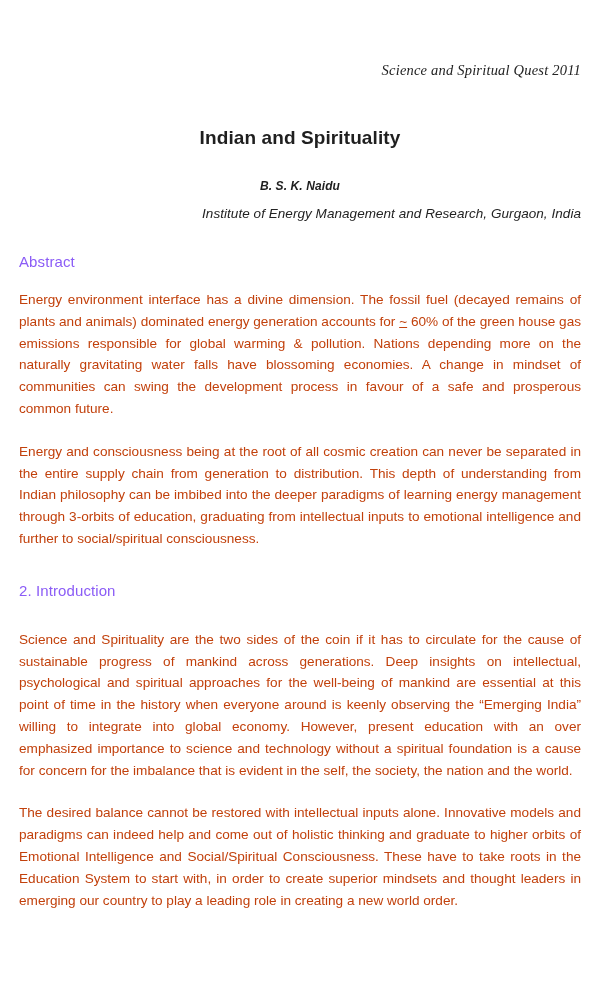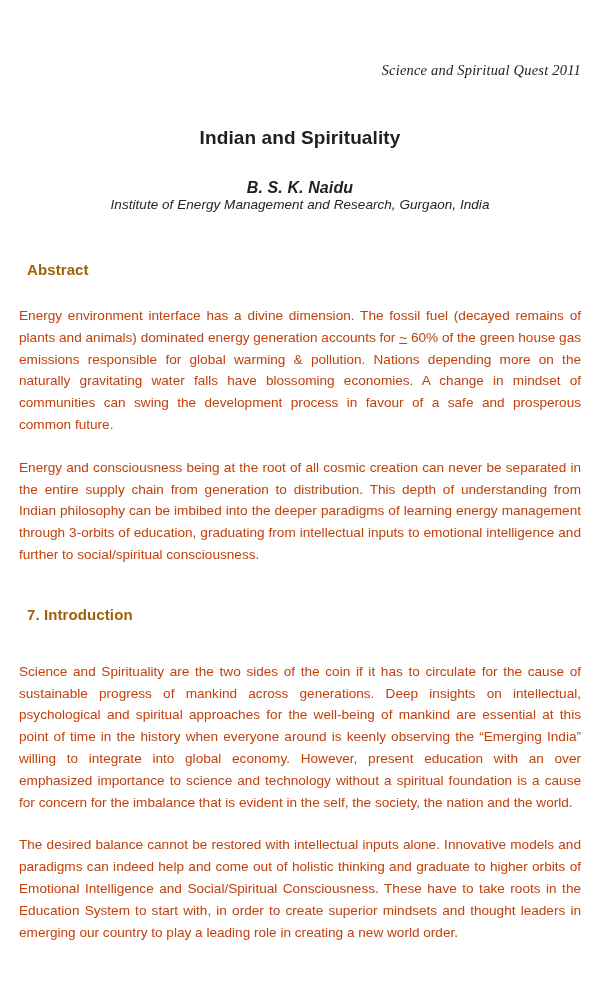--- a/index.html
+++ b/index.html
@@ -48,48 +48,49 @@
     font-size: 19px;
     font-weight: bold;
     color: #1f1f1f;
     letter-spacing: 0.1px;
     margin: 0;
     line-height: 1.25;
   }
 
   .author {
     margin-top: 29px;
-    font-size: 16px;
+    font-size: 12px;
     font-weight: bold;
     font-style: italic;
     color: #1f1f1f;
     letter-spacing: 0.1px;
   }
 
   .affiliation {
-    margin-top: 0;
+    margin-top: 13px;
     font-size: 13.5px;
     font-style: italic;
     color: #232323;
     letter-spacing: 0.05px;
+    text-align: right;
   }
 
   
   .body-area {
     position: absolute;
     top: 253px;
     left: 19px;
     width: 562px;
   }
 
   .section-heading {
     font-size: 15px;
-    font-weight: bold;
-    color: #a16207;
-    margin: 8px;
+    font-weight: normal;
+    color: #8b5cf6;
+    margin: 0;
     letter-spacing: 0.1px;
   }
 
   .para {
     text-align: justify;
     text-justify: inter-word;
     font-size: 13.6px;
     line-height: 21.8px;
     color: #c2410c;
     margin: 0;
@@ -126,21 +127,21 @@
     <div class="gap-after-heading"></div>
 
     <p class="para"><span>Energy environment interface has a divine dimension. The fossil fuel (decayed remains of plants and animals) dominated energy generation accounts for </span><span class="approx">~</span><span> 60% of the green house gas emissions responsible for global warming &amp; pollution. Nations depending more on the naturally gravitating water falls have blossoming economies. A change in mindset of communities can swing the development process in favour of a safe and prosperous common future.</span></p>
 
     <div class="gap-para"></div>
 
     <p class="para">Energy and consciousness being at the root of all cosmic creation can never be separated in the entire supply chain from generation to distribution. This depth of understanding from Indian philosophy can be imbibed into the deeper paradigms of learning energy management through 3-orbits of education, graduating from intellectual inputs to emotional intelligence and further to social/spiritual consciousness.</p>
 
     <div class="gap-section-pre"></div>
 
-    <h2 class="section-heading">7. Introduction</h2>
+    <h2 class="section-heading">2. Introduction</h2>
 
     <div class="gap-section"></div>
 
     <p class="para">Science and Spirituality are the two sides of the coin if it has to circulate for the cause of sustainable progress of mankind across generations. Deep insights on intellectual, psychological and spiritual approaches for the well-being of mankind are essential at this point of time in the history when everyone around is keenly observing the “Emerging India” willing to integrate into global economy. However, present education with an over emphasized importance to science and technology without a spiritual foundation is a cause for concern for the imbalance that is evident in the self, the society, the nation and the world.</p>
 
     <div class="gap-para"></div>
 
     <p class="para">The desired balance cannot be restored with intellectual inputs alone. Innovative models and paradigms can indeed help and come out of holistic thinking and graduate to higher orbits of Emotional Intelligence and Social/Spiritual Consciousness. These have to take roots in the Education System to start with, in order to create superior mindsets and thought leaders in emerging our country to play a leading role in creating a new world order.</p>
 
   </div>

